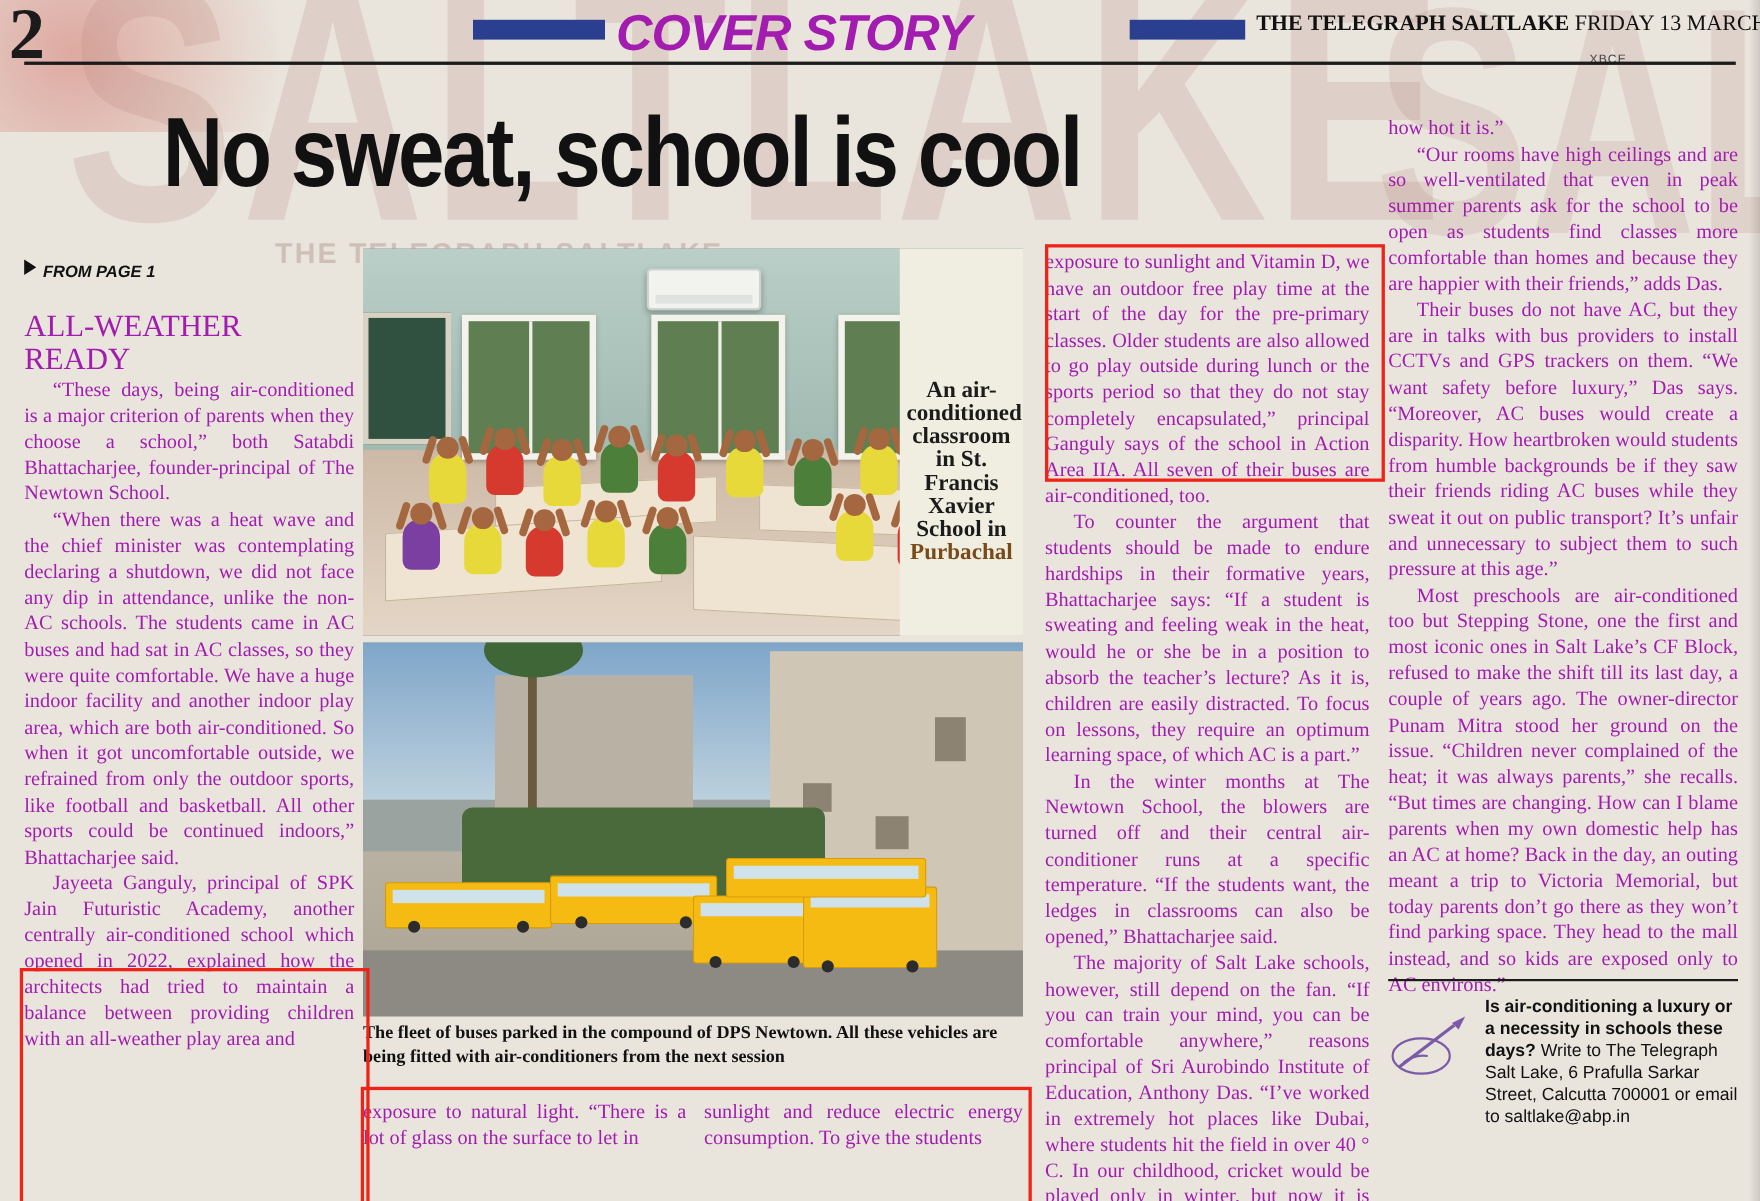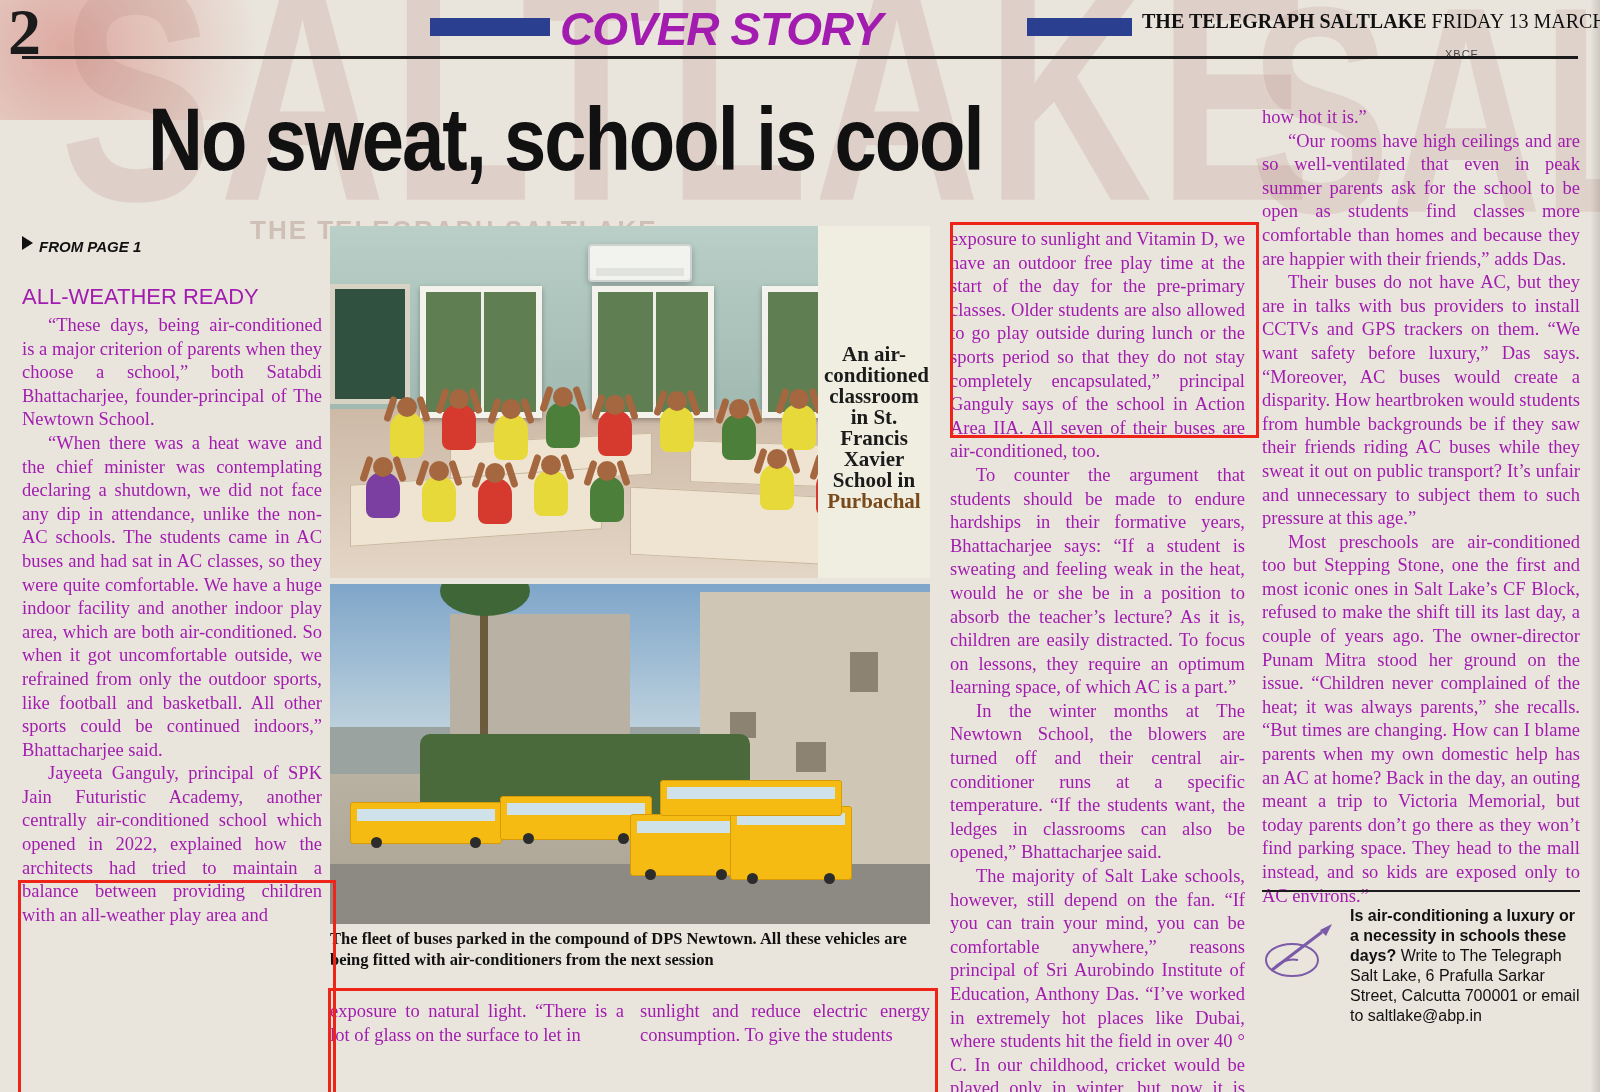--- a/index.html
+++ b/index.html
@@ -105,22 +105,22 @@
   .col{
     position:absolute;
     font-family:"Liberation Serif",serif;
     font-size:18.5px;line-height:23.6px;
     color:#a21caf;
     text-align:justify;
   }
   .col p{margin:0;text-indent:26px;}
   .col p.noind{text-indent:0;}
   .subhead{
-    font-family:Liberation Sans, sans-serif;
-    font-size:22px;line-height:30px;
+    font-family:Liberation Serif, serif;
+    font-size:28px;line-height:30px;
     margin:6px 0 2px 0;
     letter-spacing:0px;
   }
   .frompage{
     position:absolute;left:22px;top:236px;
     font-family:"Liberation Sans",sans-serif;
     font-weight:bold;font-style:italic;font-size:15px;color:#111;
   }
   .frompage .tri{
     display:inline-block;width:0;height:0;

